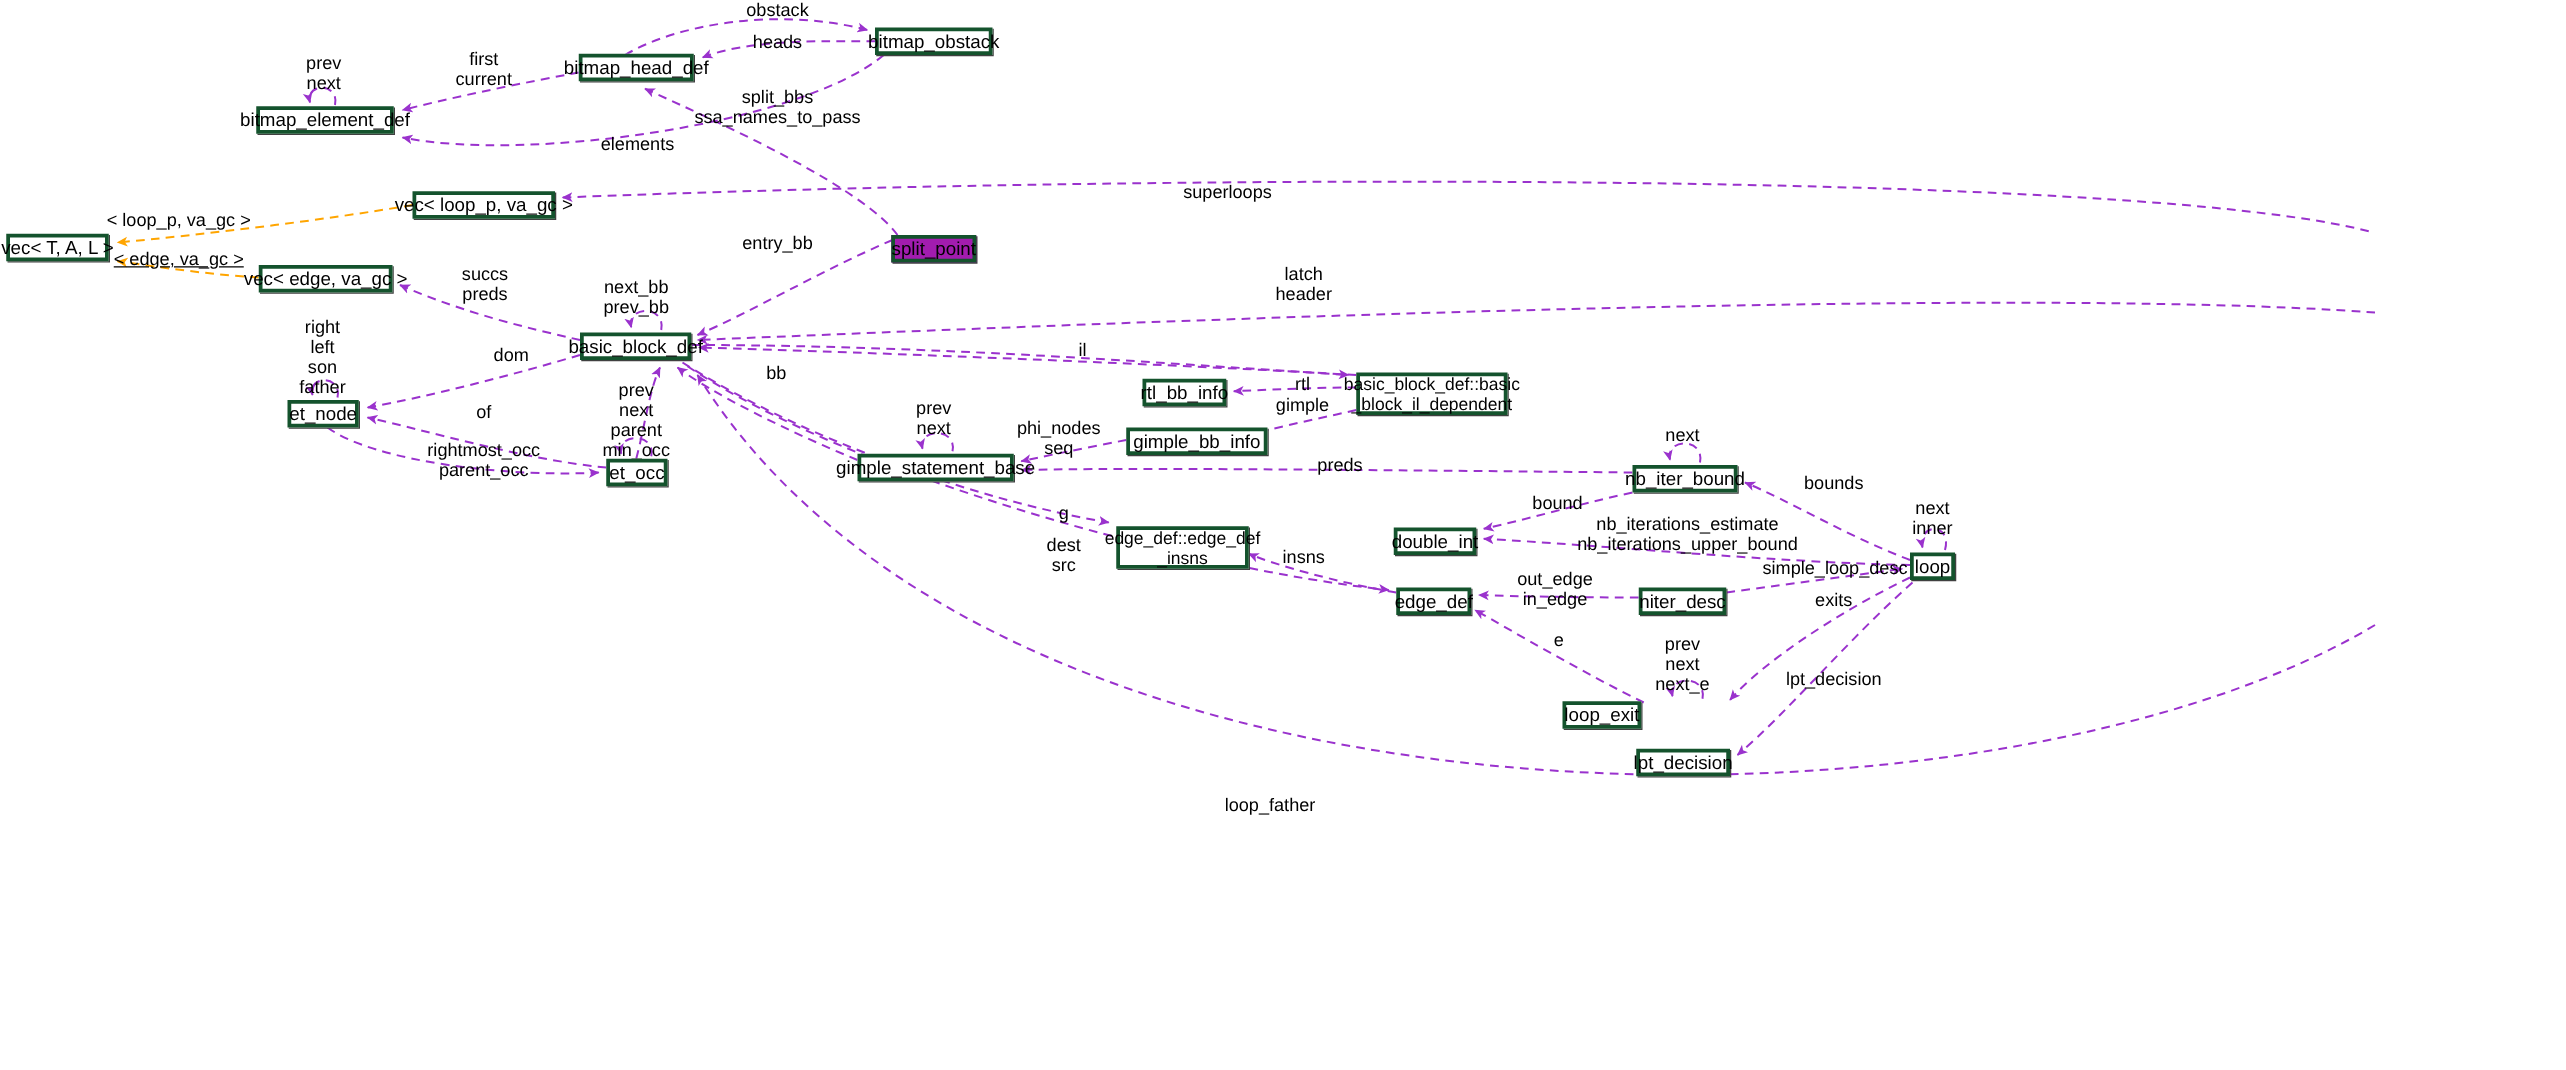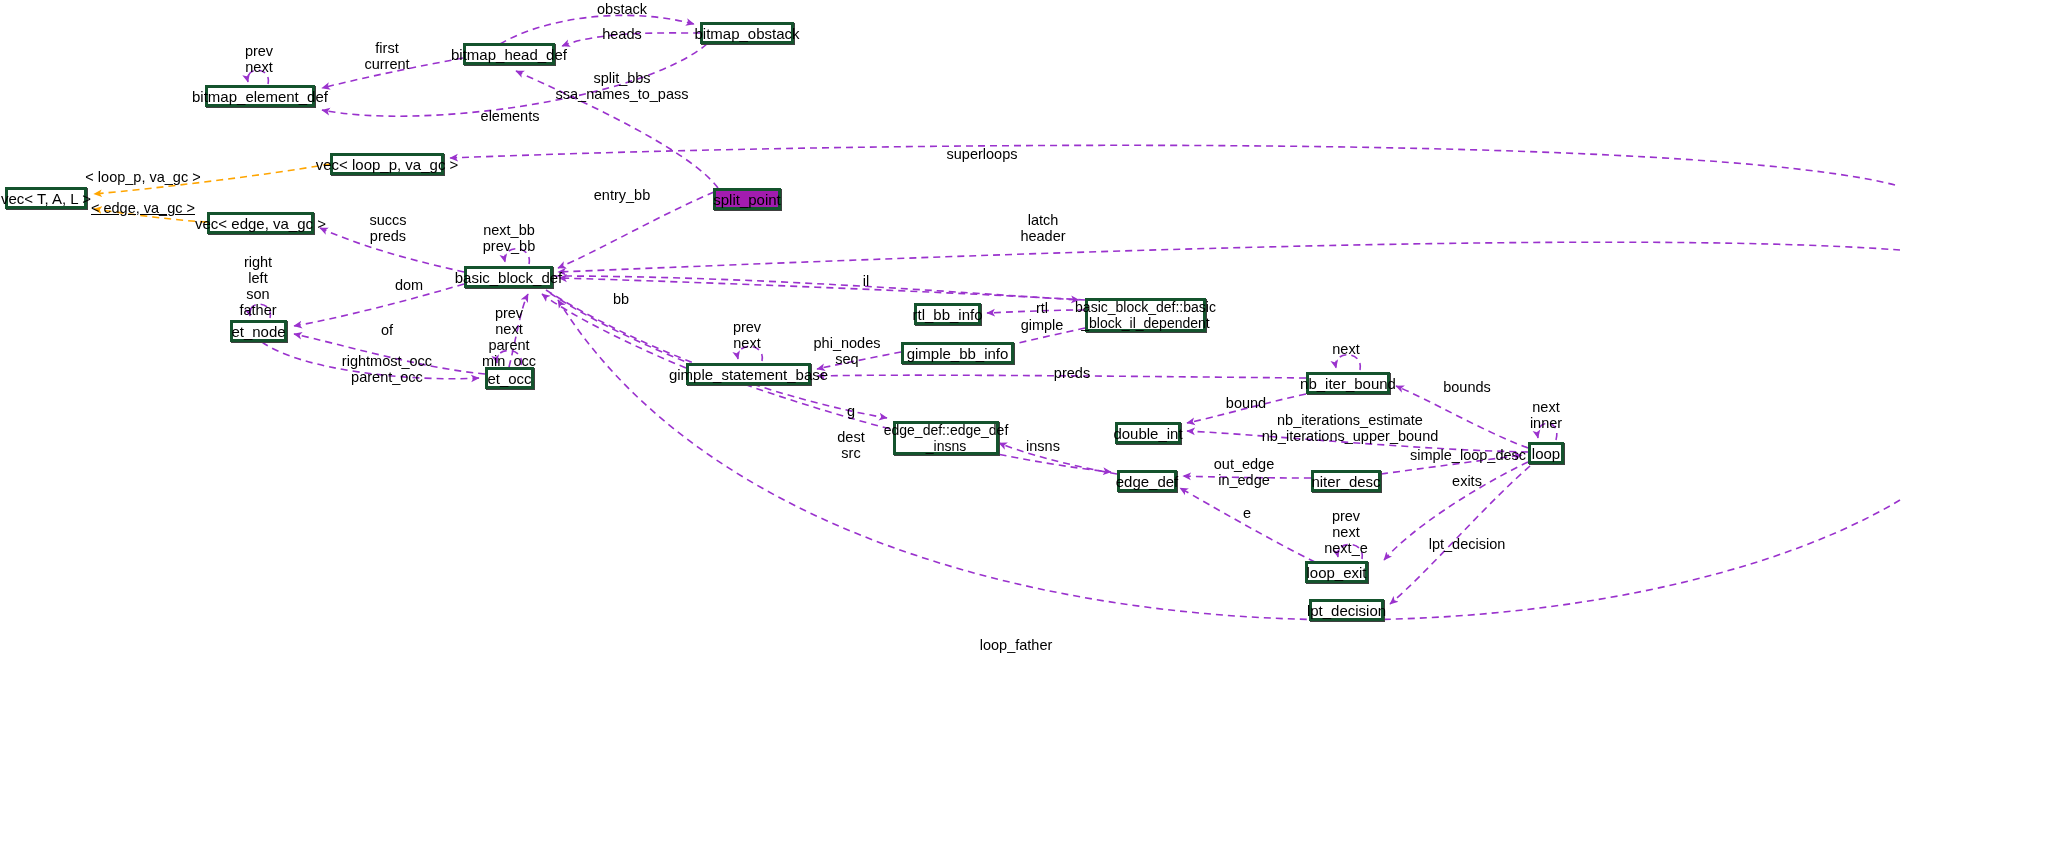--- a/index.html
+++ b/index.html
@@ -177,21 +177,21 @@
   <div class="node" style="left:901px;top:342px;width:113px;height:22px;">gimple_bb_info</div>
   <div class="node" style="left:686px;top:363px;width:125px;height:22px;">gimple_statement_base</div>
   <div class="node" style="left:1306px;top:372px;width:84px;height:22px;">nb_iter_bound</div>
   <div class="node" style="left:485px;top:367px;width:49px;height:22px;">et_occ</div>
   <div class="node" style="left:893px;top:421px;width:106px;height:34px;font-size:14px;line-height:16px;">edge_def::edge_def
 _insns</div>
   <div class="node" style="left:1115px;top:422px;width:66px;height:22px;">double_int</div>
   <div class="node" style="left:1528px;top:442px;width:36px;height:22px;">loop</div>
   <div class="node" style="left:1117px;top:470px;width:60px;height:22px;">edge_def</div>
   <div class="node" style="left:1311px;top:470px;width:70px;height:22px;">niter_desc</div>
-  <div class="node" style="left:1305px;top:561px;width:63px;height:22px;">loop_exit</div>
+  <div class="node" style="left:1250px;top:561px;width:63px;height:22px;">loop_exit</div>
   <div class="node" style="left:1309px;top:599px;width:75px;height:22px;">lpt_decision</div>
 
   <div class="edge-label" style="left:622px;top:1px;">obstack</div>
   <div class="edge-label" style="left:622px;top:26px;">heads</div>
   <div class="edge-label" style="left:259px;top:43px;">prev
 next</div>
   <div class="edge-label" style="left:387px;top:40px;">first
 current</div>
   <div class="edge-label" style="left:622px;top:70px;">split_bbs
 ssa_names_to_pass</div>

